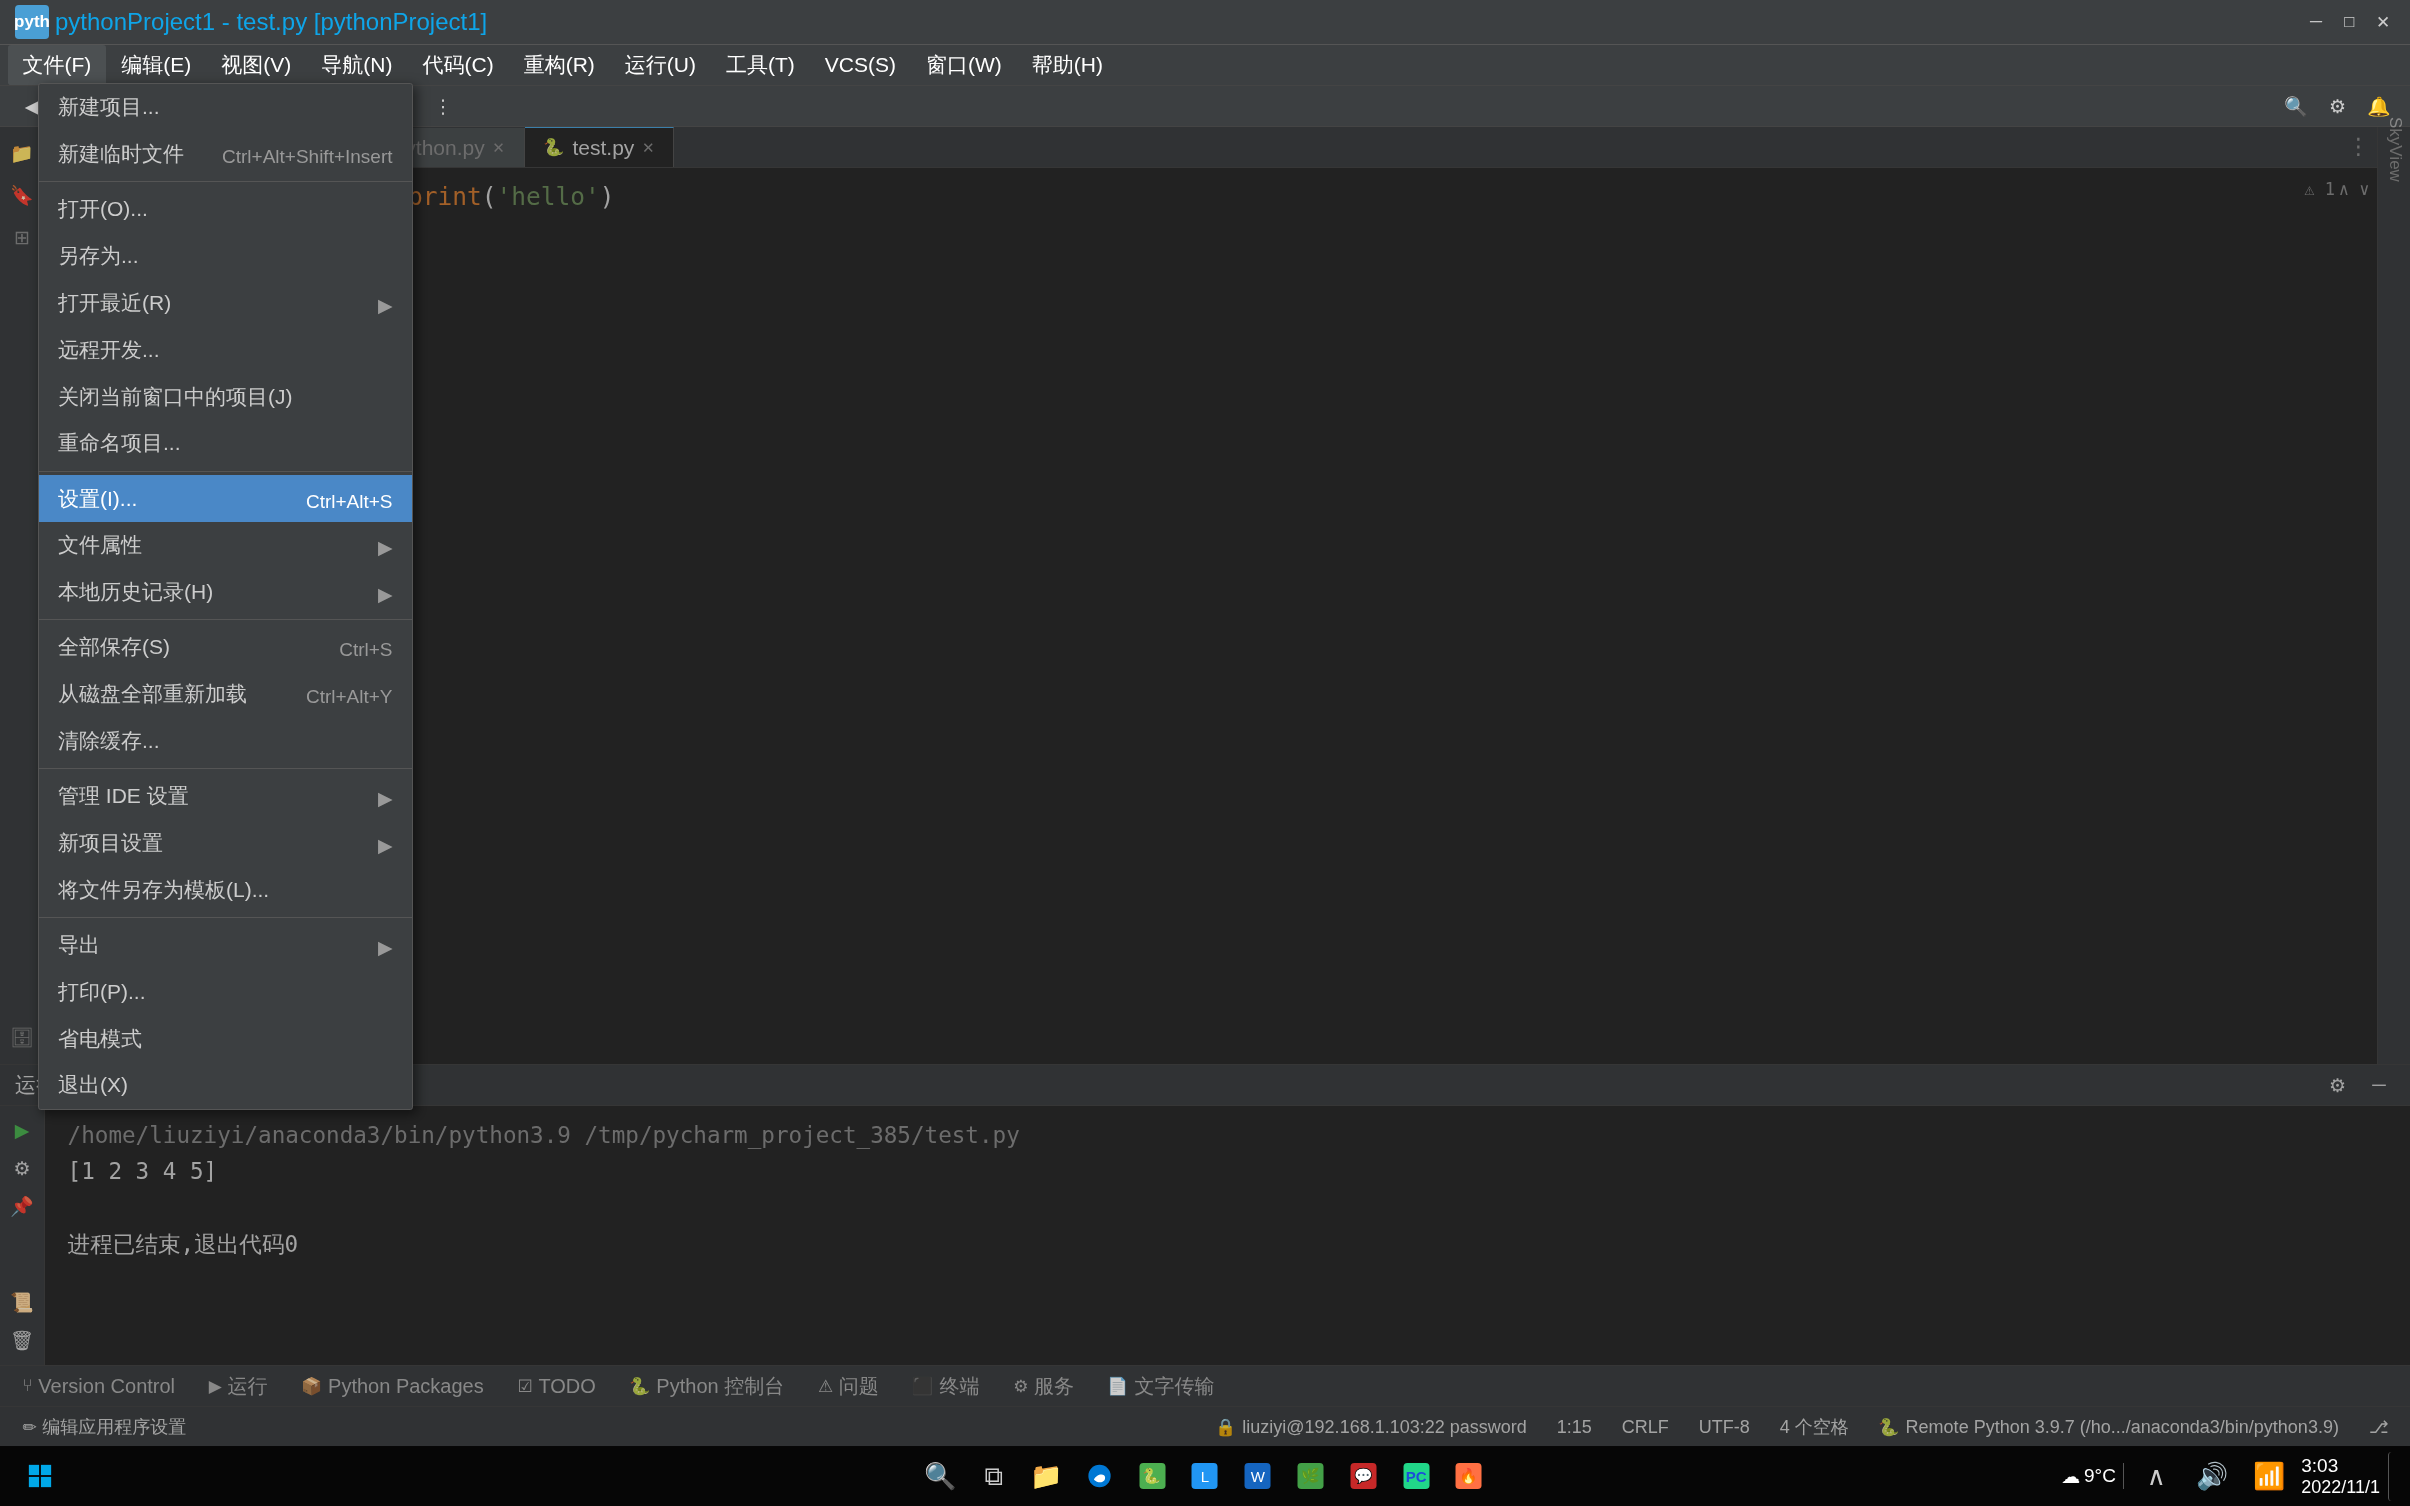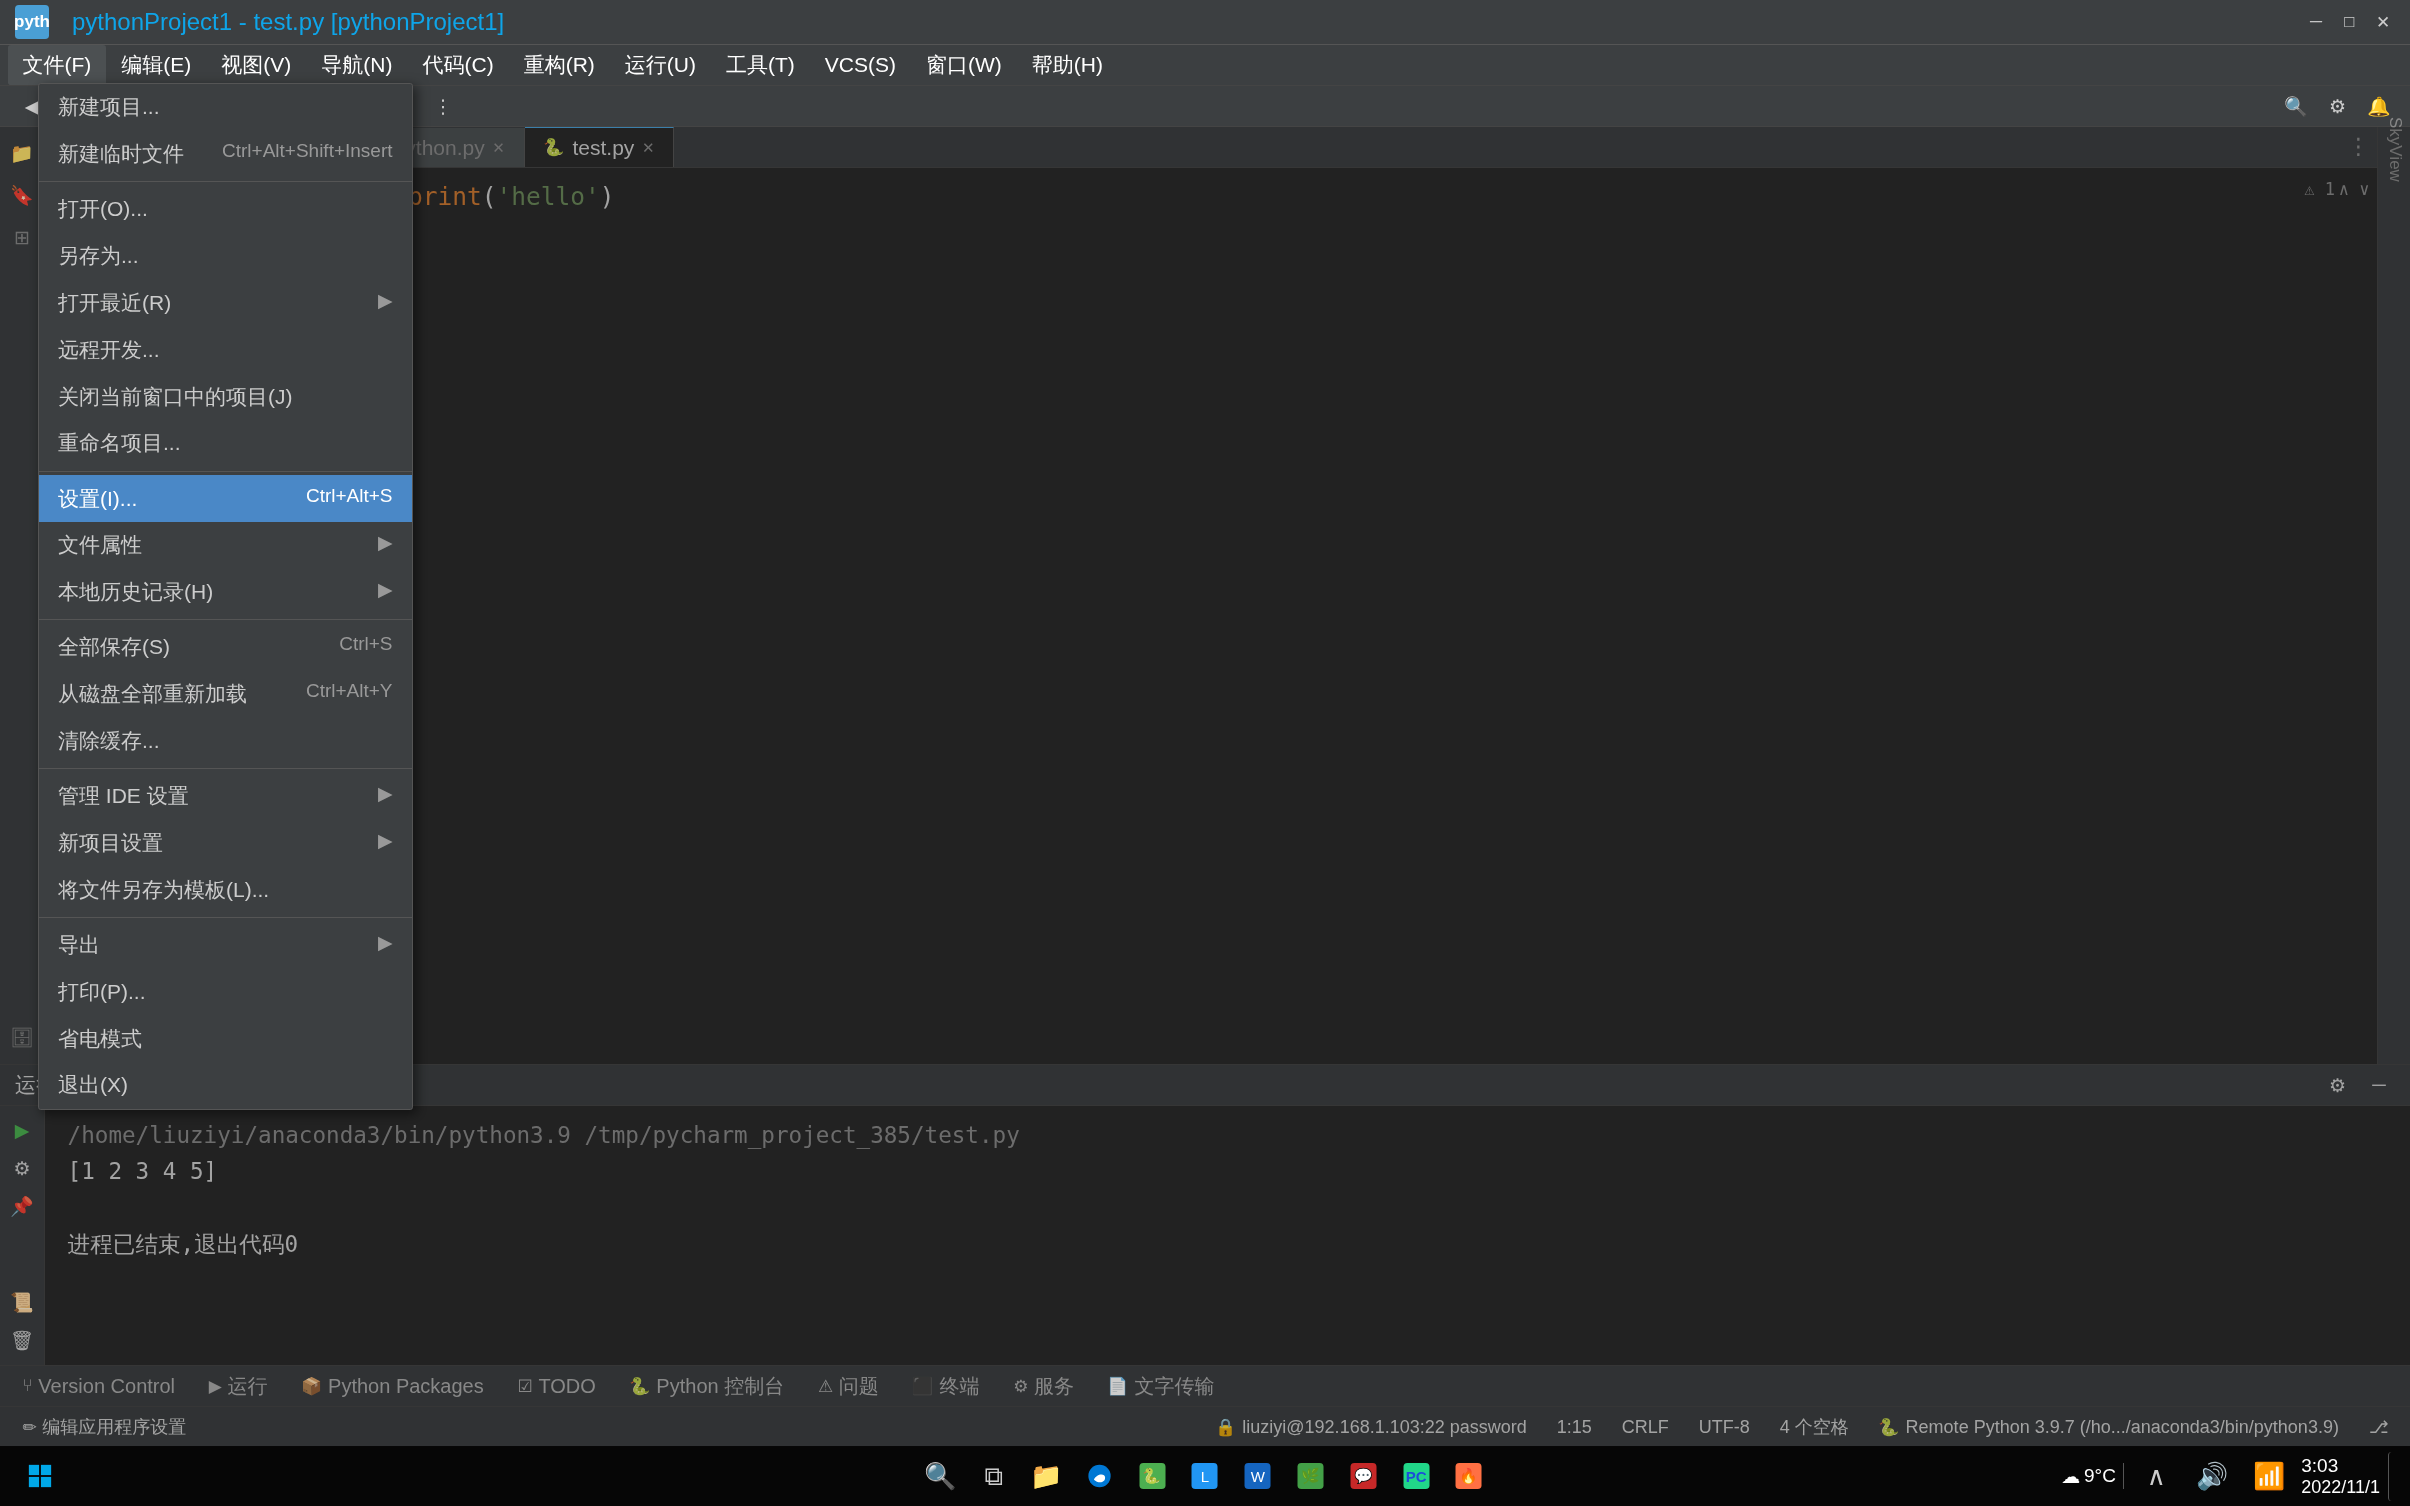--- a/index.html
+++ b/index.html
@@ -22,21 +22,21 @@
       align-items: center;
       justify-content: space-between;
       padding: 0 15px;
       border-bottom: 0.9px solid #555;
       position: relative;
       z-index: 10;
     }
     .titlebar-left {
       display: flex;
       align-items: center;
-      gap: 23px;
+      gap: 6px;
     }
     .app-icon {
       width: 34px;
       height: 34px;
       background: #4a9fd5;
       border-radius: 3.8px;
       display: flex;
       align-items: center;
       justify-content: center;
       color: white;
@@ -97,21 +97,21 @@
       left: 38px;
       background: #3c3f41;
       border: 0.9px solid #555;
       border-radius: 2.8px;
       min-width: 358px;
       z-index: 9999;
       box-shadow: 3.8px 3.8px 11.3px rgba(0,0,0,0.5);
     }
     .dropdown-item {
       display: flex;
-      align-items: flex-start;
+      align-items: flex-end;
       justify-content: space-between;
       padding: 9.4px 19px;
       color: #ccc;
       font-size: 21px;
       cursor: pointer;
       white-space: nowrap;
     }
     .dropdown-item.highlighted {
       background: #4a88c7;
       color: white;

